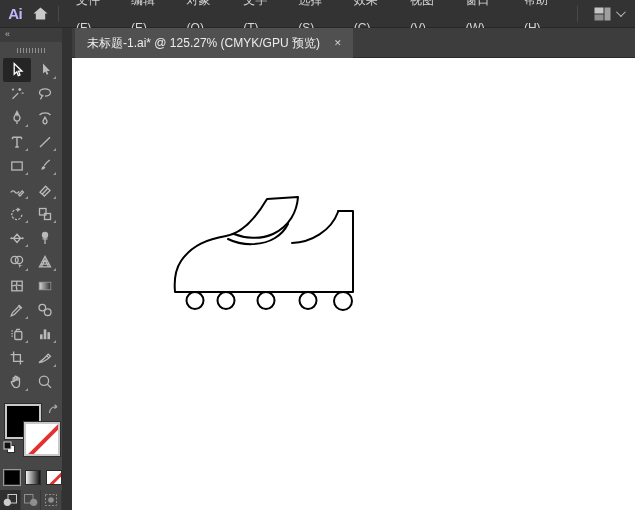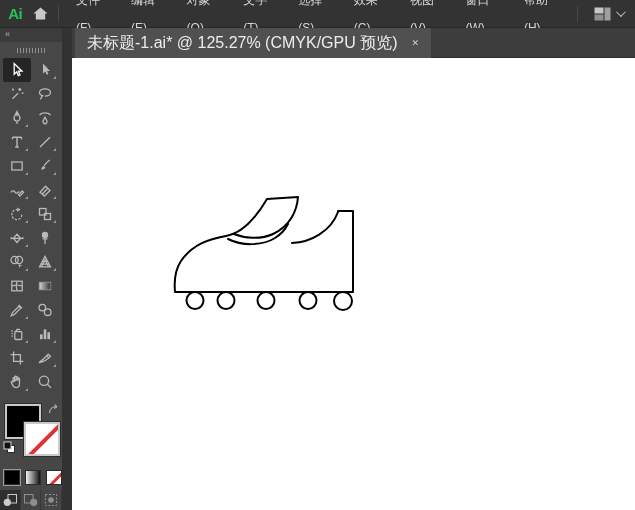--- a/index.html
+++ b/index.html
@@ -4,21 +4,21 @@
 <style>
   * { margin:0; padding:0; box-sizing:border-box; }
   html,body { width:635px; height:510px; overflow:hidden; }
   body { font-family:"Liberation Sans","DejaVu Sans",sans-serif; background:#323232; }
   #app { position:relative; width:635px; height:510px; background:#323232; }
 
   
   .menubar { position:absolute; left:0; top:0; width:635px; height:28px;
     background:#333333; border-bottom:1px solid #272727;
     display:flex; align-items:center; }
-  .ai-logo { width:34px; text-align:center; color:#22c55e; font-weight:bold;
+  .ai-logo { width:34px; text-align:center; color:#c4b5fd; font-weight:bold;
     font-size:15px; letter-spacing:-0.5px; }
   .home-btn { width:22px; height:22px; display:flex; align-items:center; justify-content:center; }
   .mb-sep { width:1px; height:16px; background:#484848; margin:0 6px 0 8px; }
   .menu-items { display:flex; align-items:center; }
   .menu-item { color:#d6d6d6; font-size:12px; padding:0 11px; line-height:28px; cursor:default; }
   .mb-right { margin-left:auto; display:flex; align-items:center; }
   .ws-btn { display:flex; align-items:center; gap:5px; padding:0 12px 0 10px; height:28px; }
   .chev { width:7px; height:7px; border-right:1.5px solid #bdbdbd; border-bottom:1.5px solid #bdbdbd;
     transform:rotate(45deg) translateY(-2px); }
 
@@ -72,21 +72,21 @@
   .mode.sel svg { stroke:#cccccc; }
   .mode.sel svg .fl { fill:#cccccc; }
 
   
   .canvas-wrap { position:absolute; left:72px; top:28px; width:563px; height:482px;
     background:#ffffff; }
   .tabbar { position:absolute; left:0; top:0; width:563px; height:30px;
     background:#3d3d3d; border-bottom:1px solid #2c2c2c; display:flex; }
   .tab { margin-left:3px; height:30px; background:#505050; display:flex; align-items:center;
     padding:0 12px; gap:14px; }
-  .tab-title { color:#ececec; font-size:16px; white-space:nowrap; }
+  .tab-title { color:#ececec; font-size:12px; white-space:nowrap; }
   .tab-close { color:#cfcfcf; font-size:9px; font-weight:bold; line-height:9px; }
   .artboard { position:absolute; left:0; top:30px; width:563px; height:452px; background:#fff; }
   .skate { position:absolute; left:100px; top:133px; }
   .skate path, .skate circle { stroke:#000; stroke-width:2; fill:none;
     stroke-linecap:round; stroke-linejoin:round; }
 </style>
 </head>
 <body>
 
 <div id="app">

